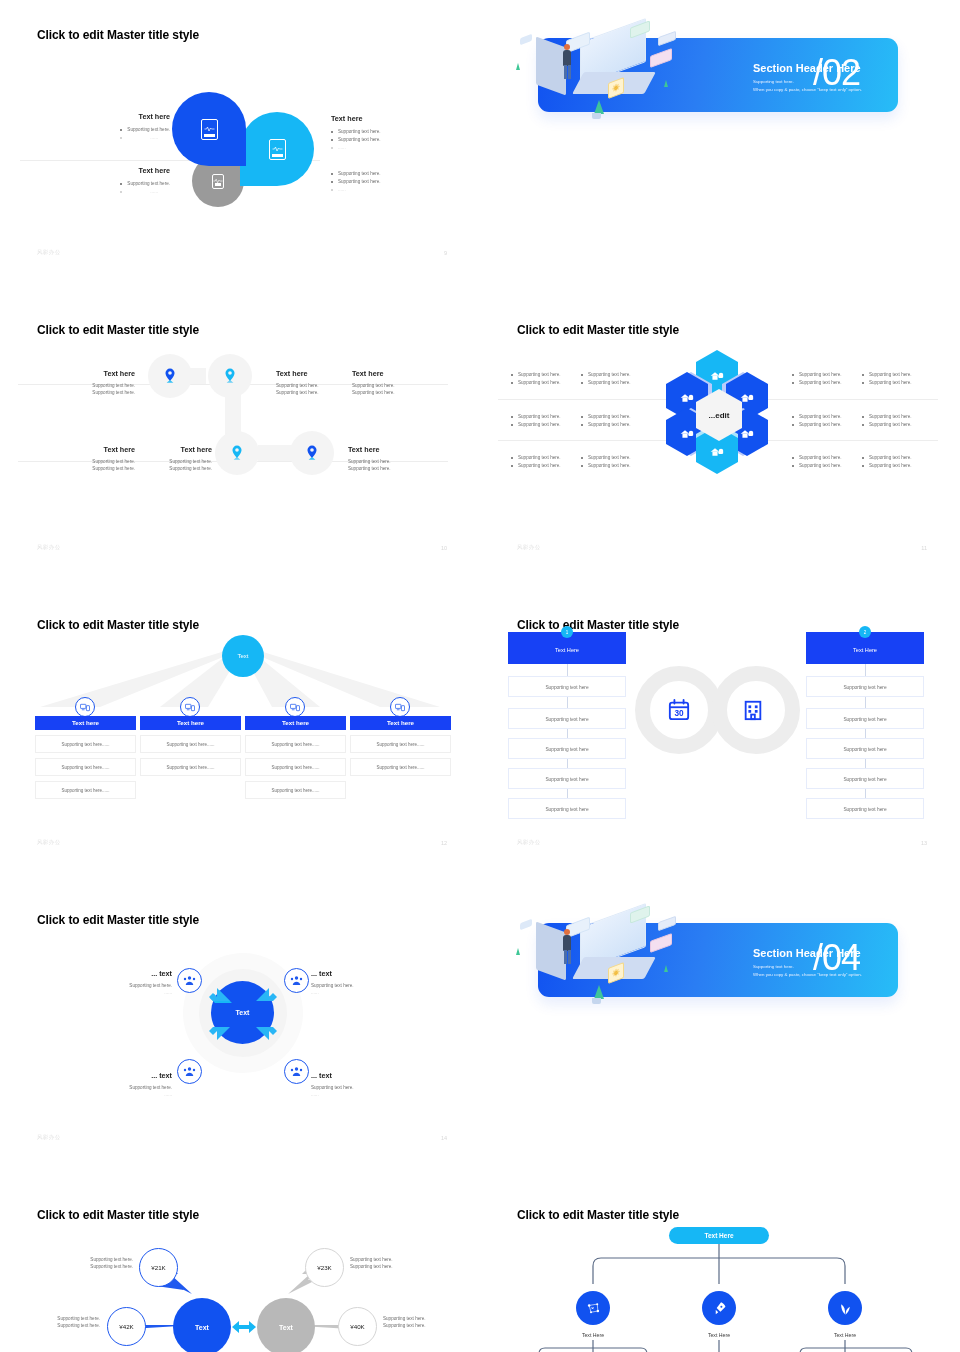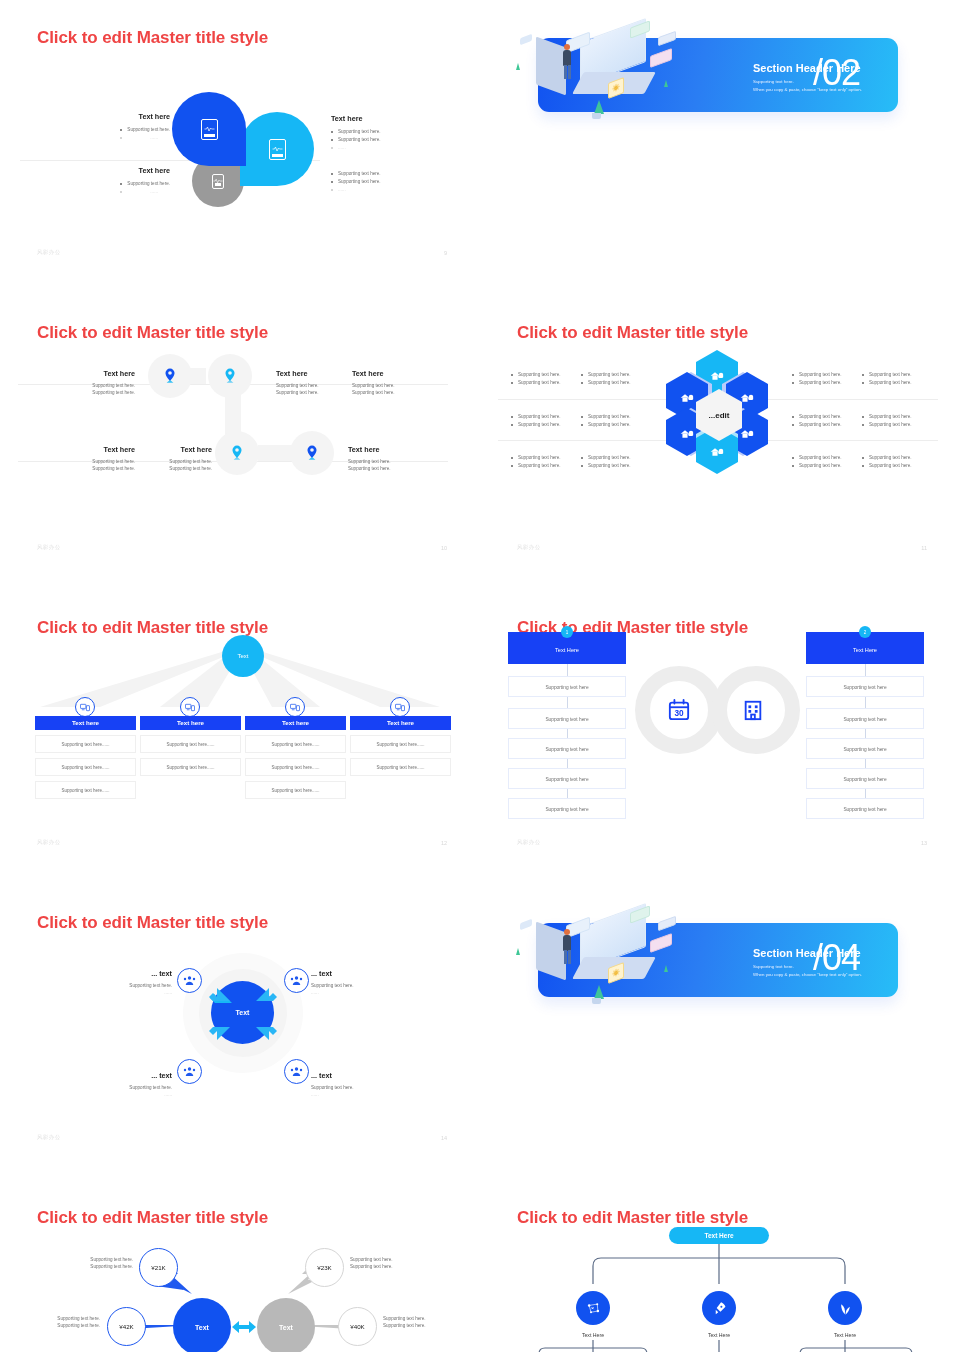--- a/index.html
+++ b/index.html
@@ -20,23 +20,23 @@
     background: #fff;
     overflow: hidden;
     float: left;
   }
   .row { width: 960px; overflow: hidden; }
   .row-gap { height: 25px; width: 960px; clear: both; }
 
   .slide-title {
     position: absolute;
     left: 37px; top: 28px;
-    font-size: 17px;
+    font-size: 12px;
     font-weight: bold;
-    color: #ef4444;
+    color: #000000;
     letter-spacing: -0.1px;
   }
   .footer-logo {
     position: absolute;
     left: 37px; bottom: 14px;
     font-size: 5.5px;
     color: #dfdfdf;
     letter-spacing: .4px;
   }
   .footer-page {

